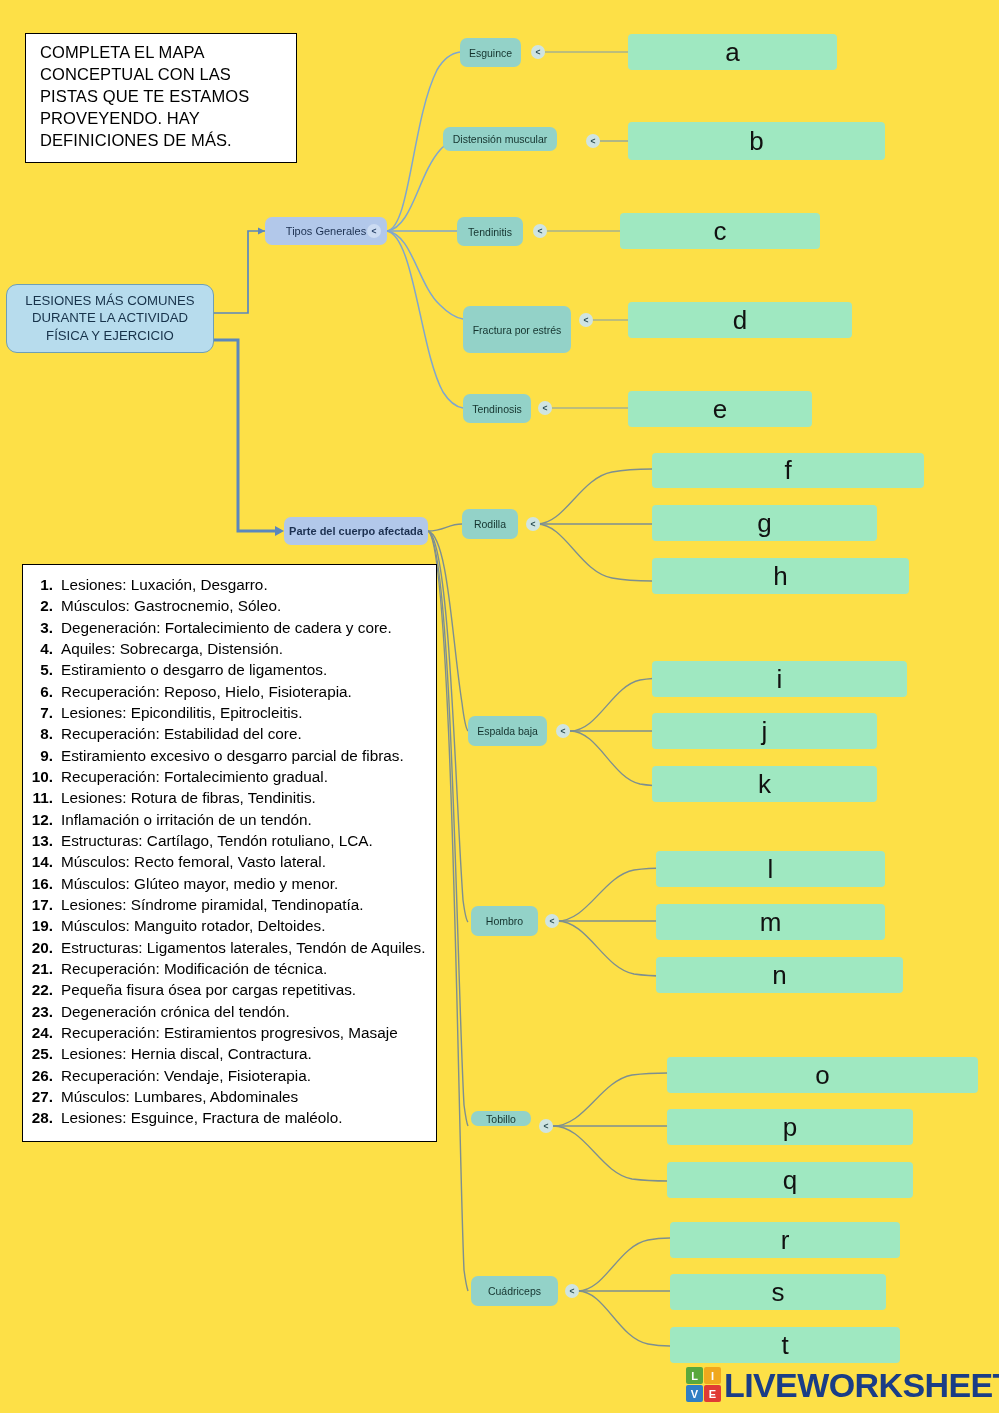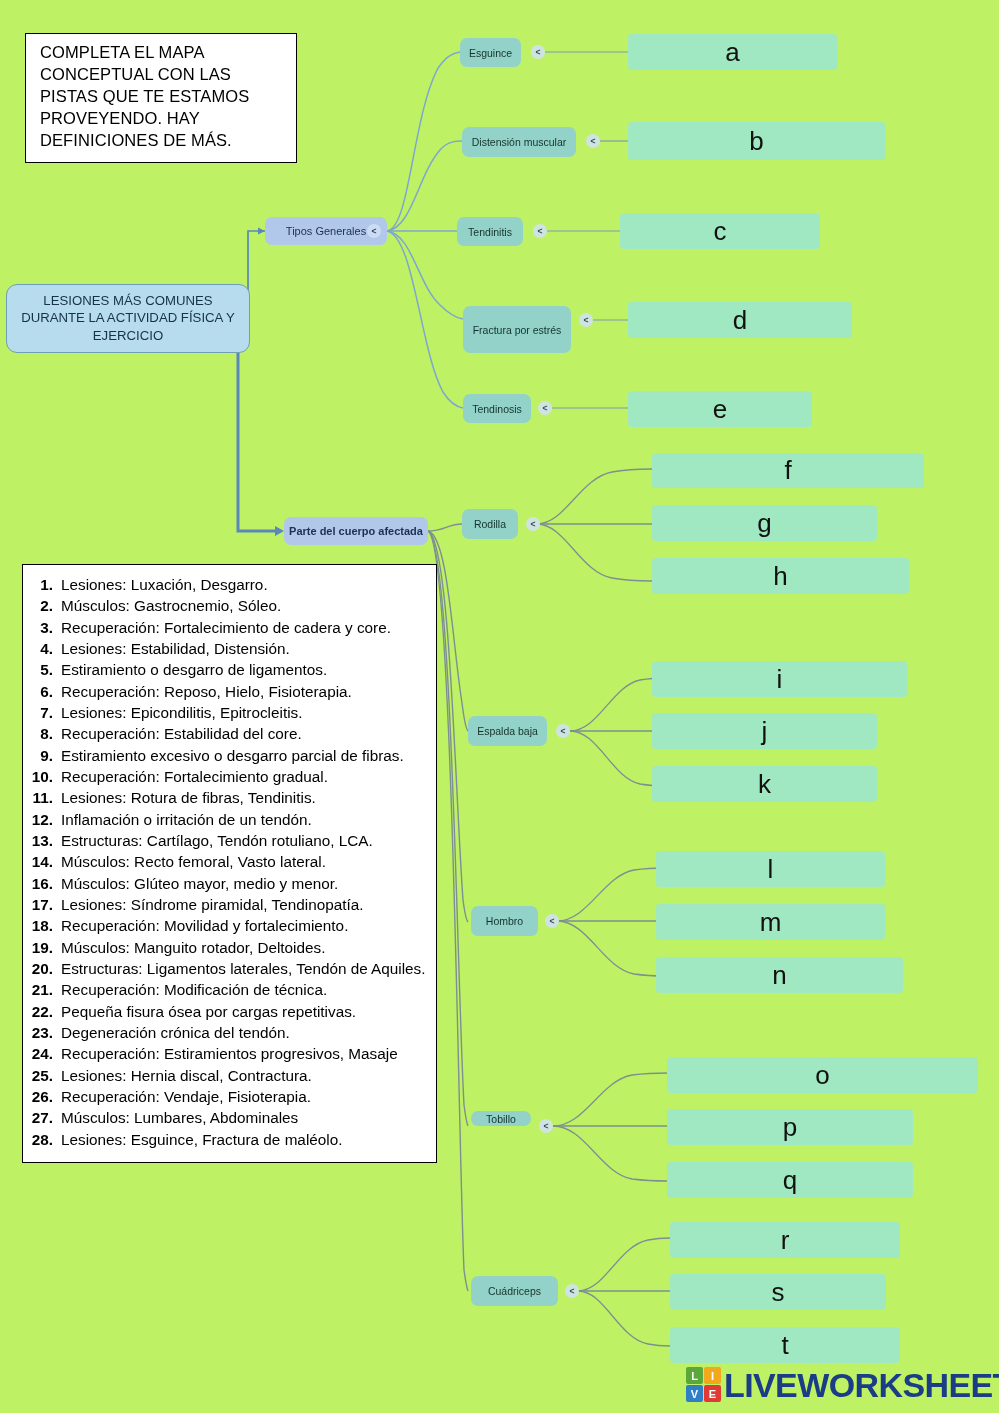--- a/index.html
+++ b/index.html
@@ -5,21 +5,21 @@
   html,body{margin:0;padding:0;background:#ffffff;}
   body{
     font-family:"Liberation Sans", sans-serif;
     -webkit-font-smoothing:antialiased;
   }
   #page{
     position:relative;
     width:999px;
     height:1413px;
     overflow:hidden;
-    background:#bef264;
+    background:#fde047;
   }
   #edges{
     position:absolute;
     left:0; top:0;
     width:999px; height:1413px;
     pointer-events:none;
   }
 
   
   .instruction-box{
@@ -33,21 +33,21 @@
     font-size:16.5px;
     line-height:1.33;
     color:#000;
     letter-spacing:0.1px;
   }
 
   
   .root-node{
     position:absolute;
     left:6px; top:284px;
-    width:244px;
+    width:208px;
     box-sizing:border-box;
     background:#b7dced;
     border:1.2px solid #6f9fb5;
     border-radius:11px;
     padding:7px 6px 8px 6px;
     text-align:center;
     font-size:13.2px;
     line-height:1.32;
     color:#17324a;
   }
@@ -266,21 +266,21 @@
     <span>Parte del cuerpo afectada</span>
   </div>
 
   <div class="lvl2-node" style="left:460px; top:38px; width:61px; height:29px;">
     <span>Esguince</span>
   </div>
   <div class="collapse-dot" style="left:531px; top:45px;">
     <span>&lt;</span>
   </div>
 
-  <div class="lvl2-node" style="left:462px; top:127px; width:114px; height:30px;">
+  <div class="lvl2-node" style="left:443px; top:127px; width:114px; height:24px;">
     <span>Distensión muscular</span>
   </div>
   <div class="collapse-dot" style="left:586px; top:134px;">
     <span>&lt;</span>
   </div>
 
   <div class="lvl2-node" style="left:457px; top:217px; width:66px; height:29px;">
     <span>Tendinitis</span>
   </div>
   <div class="collapse-dot" style="left:533px; top:224px;">
@@ -407,25 +407,25 @@
         <li>
           <span class="defs-num">1.</span>
           <span class="defs-text">Lesiones: Luxación, Desgarro.</span>
         </li>
         <li>
           <span class="defs-num">2.</span>
           <span class="defs-text">Músculos: Gastrocnemio, Sóleo.</span>
         </li>
         <li>
           <span class="defs-num">3.</span>
-          <span class="defs-text">Recuperación: Fortalecimiento de cadera y core.</span>
+          <span class="defs-text">Degeneración: Fortalecimiento de cadera y core.</span>
         </li>
         <li>
           <span class="defs-num">4.</span>
-          <span class="defs-text">Lesiones: Estabilidad, Distensión.</span>
+          <span class="defs-text">Aquiles: Sobrecarga, Distensión.</span>
         </li>
         <li>
           <span class="defs-num">5.</span>
           <span class="defs-text">Estiramiento o desgarro de ligamentos.</span>
         </li>
         <li>
           <span class="defs-num">6.</span>
           <span class="defs-text">Recuperación: Reposo, Hielo, Fisioterapia.</span>
         </li>
         <li>
@@ -460,24 +460,20 @@
           <span class="defs-num">14.</span>
           <span class="defs-text">Músculos: Recto femoral, Vasto lateral.</span>
         </li>
         <li>
           <span class="defs-num">16.</span>
           <span class="defs-text">Músculos: Glúteo mayor, medio y menor.</span>
         </li>
         <li>
           <span class="defs-num">17.</span>
           <span class="defs-text">Lesiones: Síndrome piramidal, Tendinopatía.</span>
-        </li>
-        <li>
-          <span class="defs-num">18.</span>
-          <span class="defs-text">Recuperación: Movilidad y fortalecimiento.</span>
         </li>
         <li>
           <span class="defs-num">19.</span>
           <span class="defs-text">Músculos: Manguito rotador, Deltoides.</span>
         </li>
         <li>
           <span class="defs-num">20.</span>
           <span class="defs-text">Estructuras: Ligamentos laterales, Tendón de Aquiles.</span>
         </li>
         <li>

